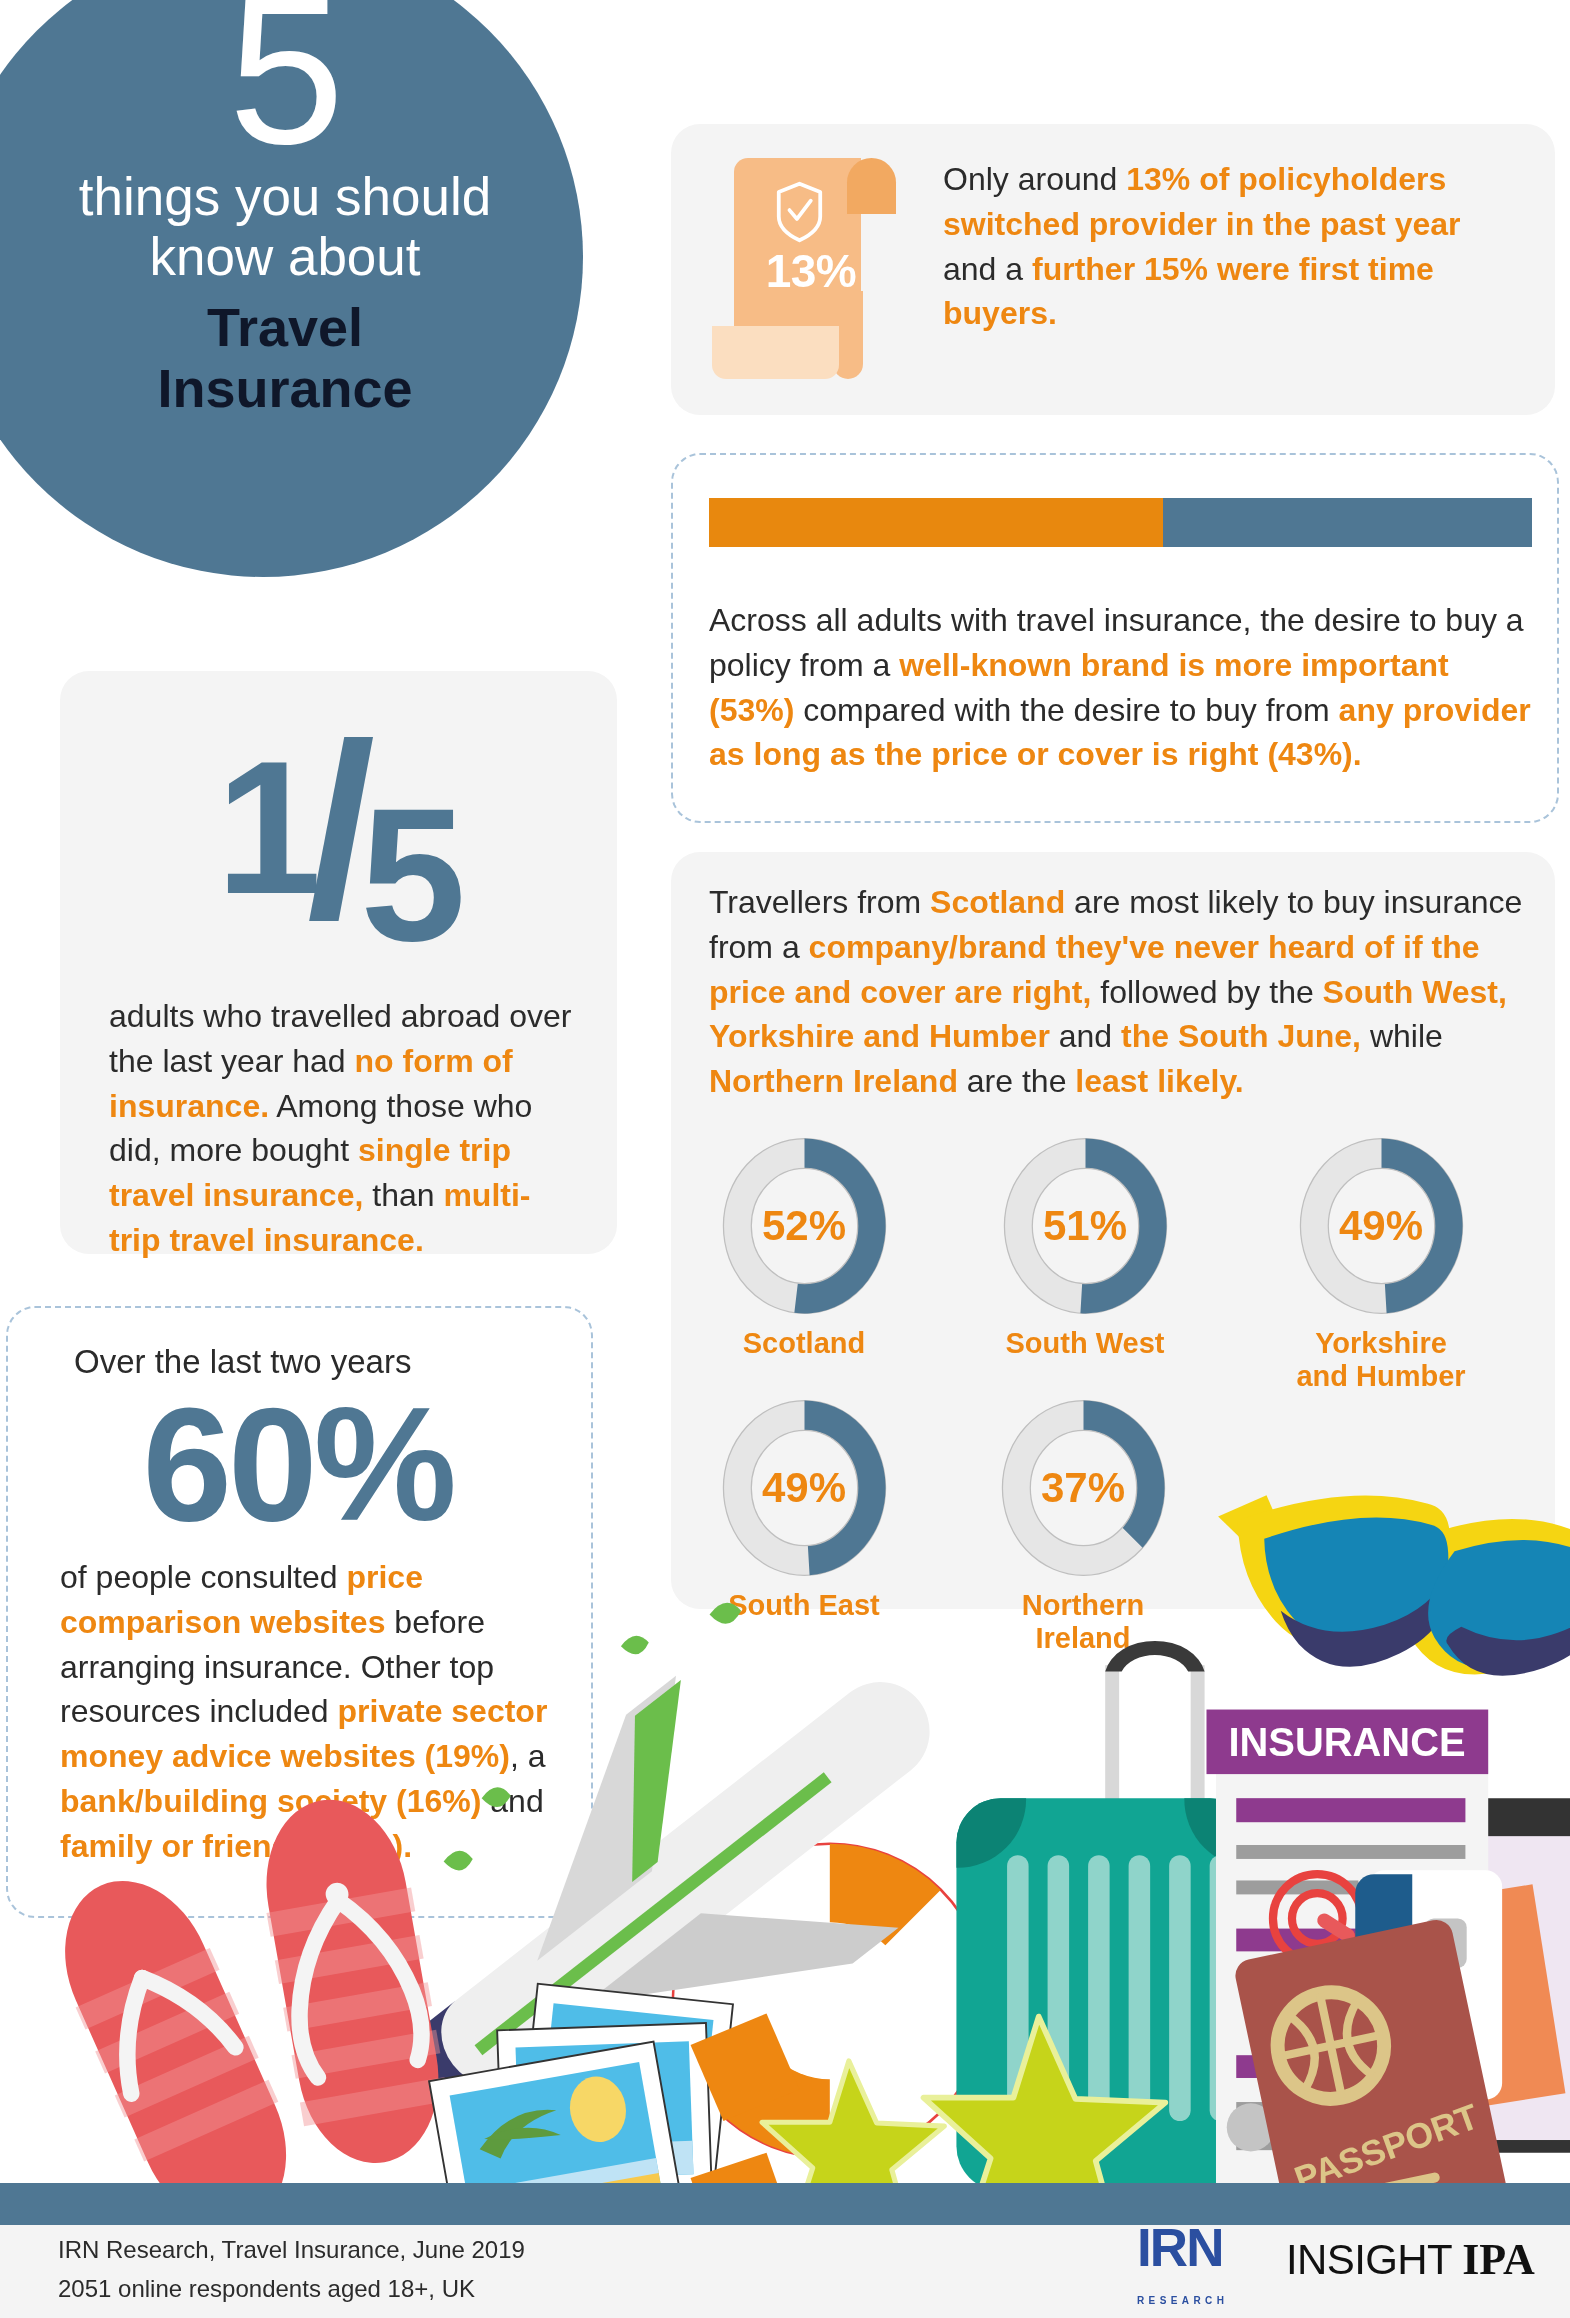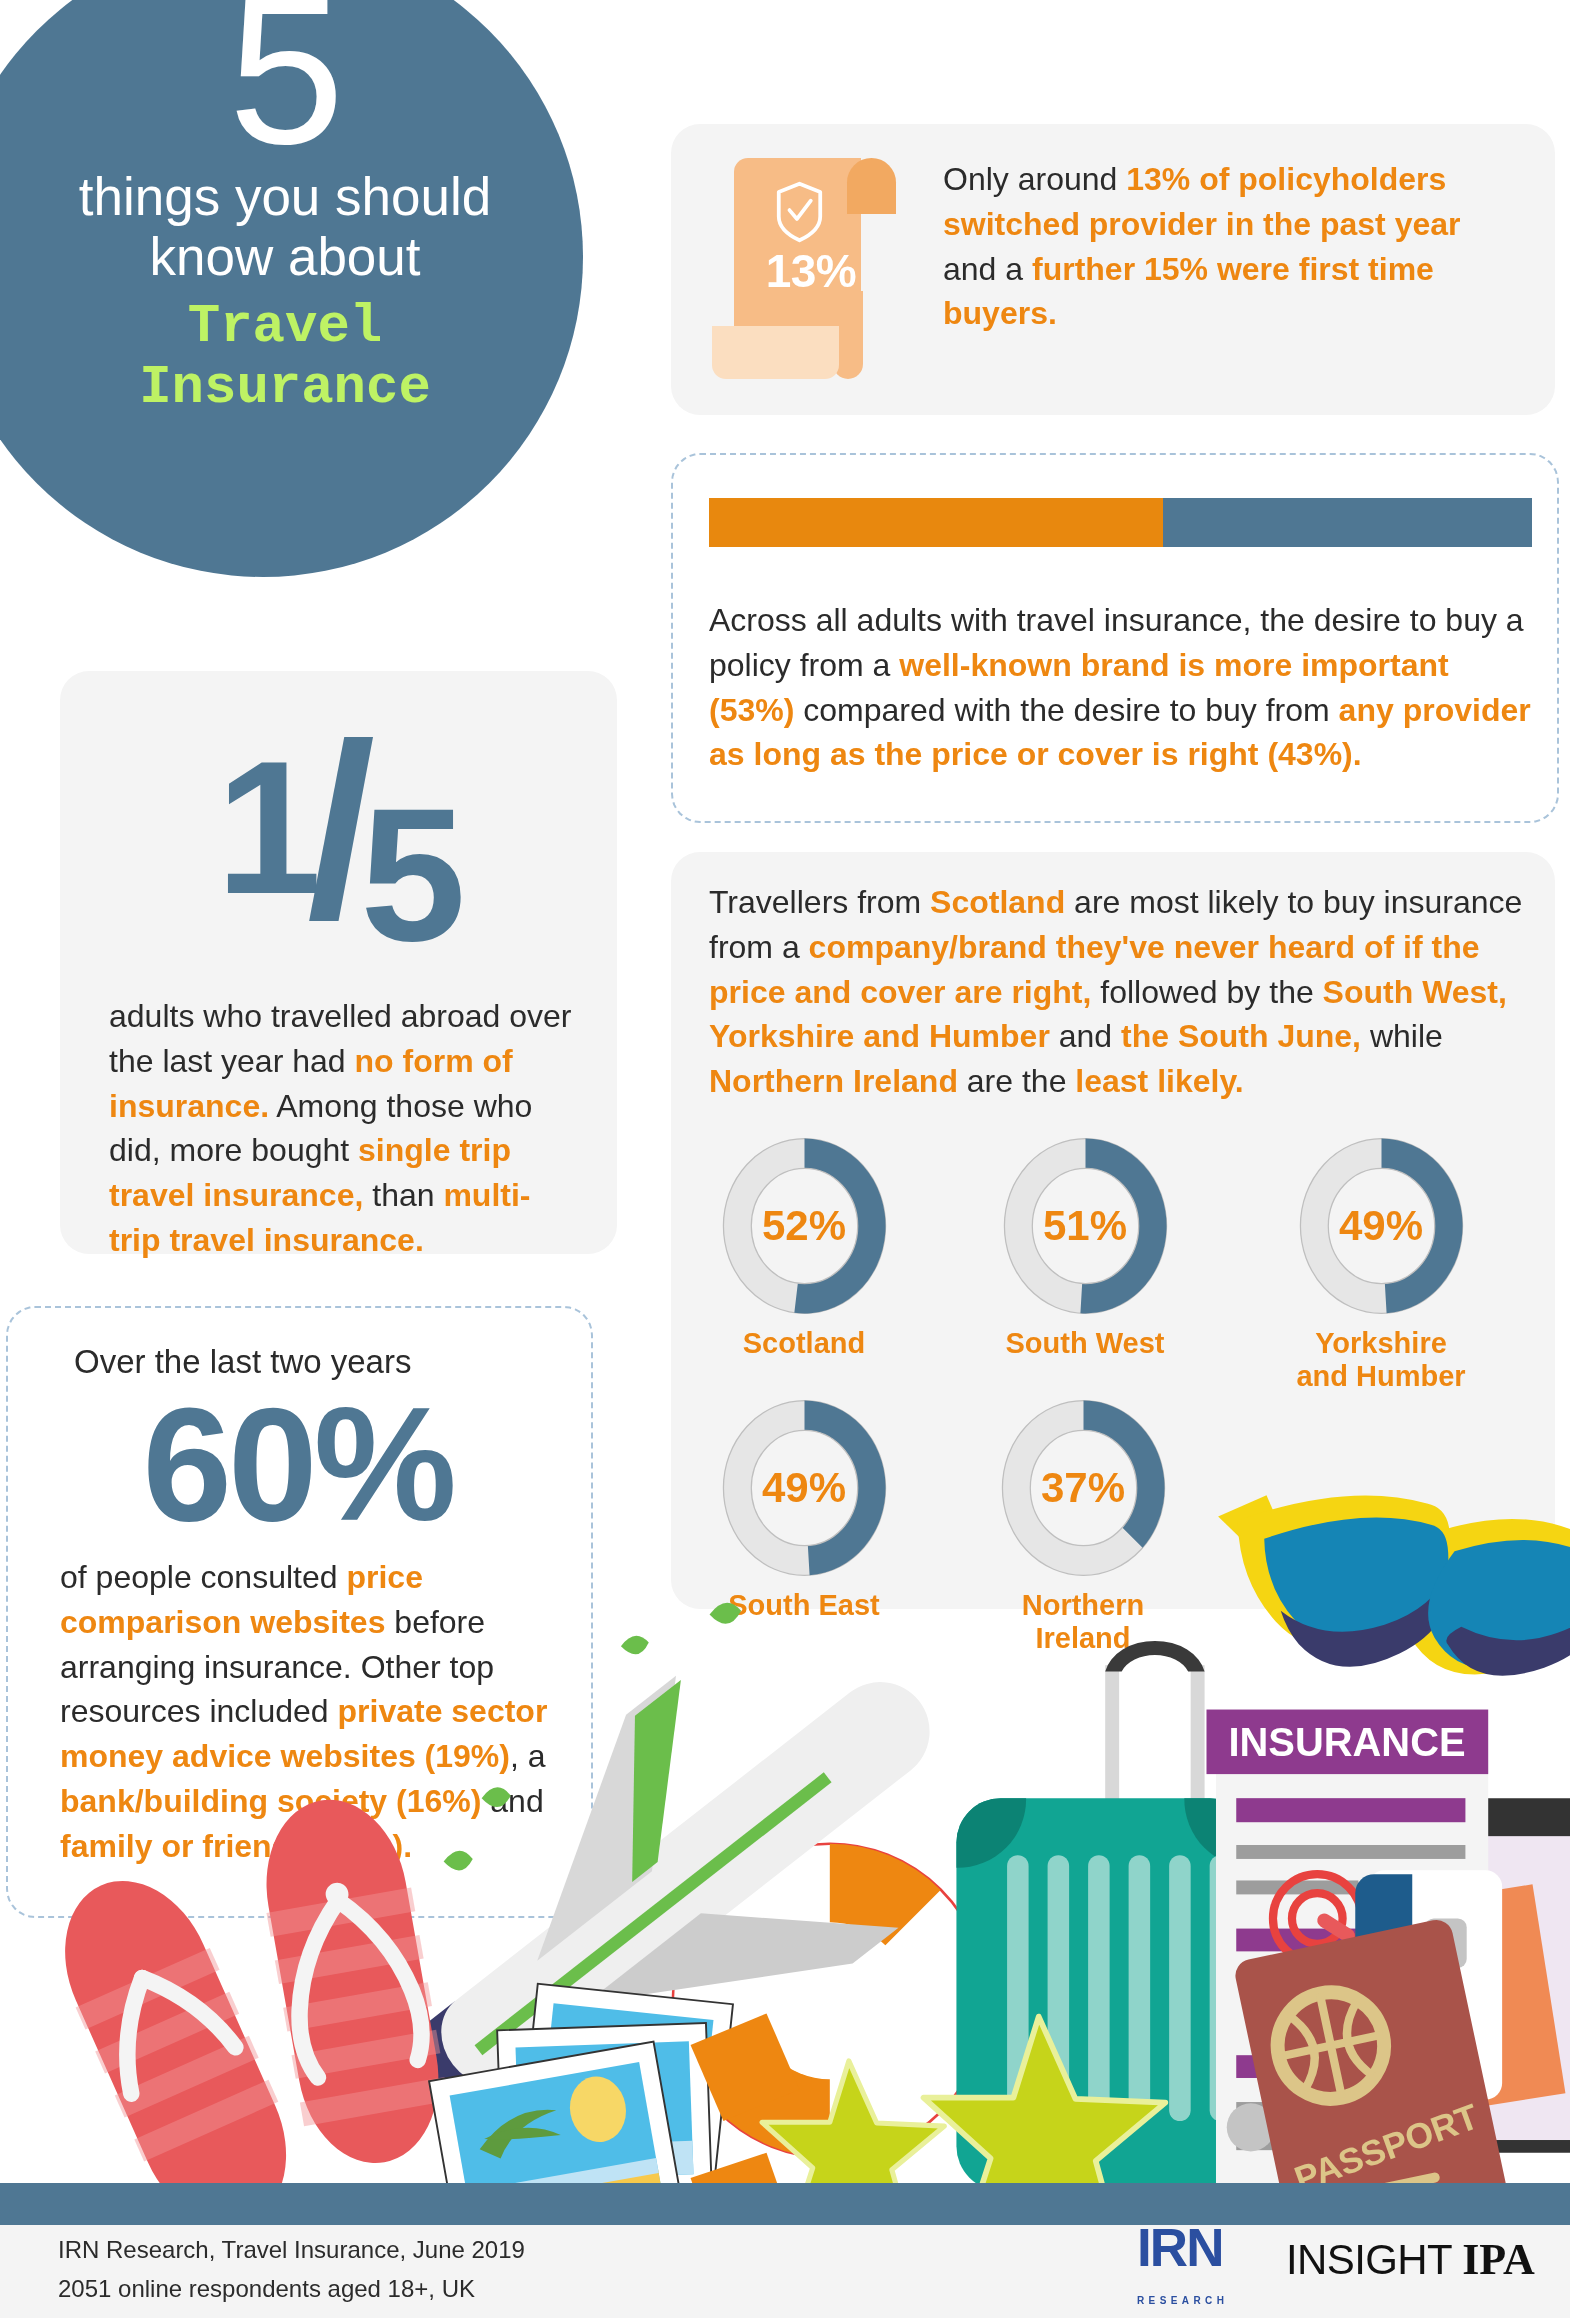--- a/index.html
+++ b/index.html
@@ -9,21 +9,21 @@
   
   .hero-circle{
     position:absolute;left:-57px;top:-63px;width:640px;height:640px;
     border-radius:50%;background:#4F7793;
     display:flex;flex-direction:column;align-items:center;justify-content:flex-start;
     box-sizing:border-box;padding-top:38px;
   }
   .hero-num{color:#ffffff;font-size:209px;line-height:0.92;font-weight:300;letter-spacing:-2.5px;
             margin-left:44px;}
   .hero-l1,.hero-l2{color:#ffffff;font-size:53px;font-weight:300;line-height:1.12;text-align:right;margin-left:44px;}
-  .hero-l3,.hero-l4{color:#bef264;font-size:54px;font-weight:700;line-height:1.12;text-align:center;margin-left:44px;font-family:Liberation Mono, monospace;}
+  .hero-l3,.hero-l4{color:#0f172a;font-size:54px;font-weight:700;line-height:1.12;text-align:center;margin-left:44px;}
   .hero-l3{margin-top:11.4px;}
 
   
   .panel-grey{position:absolute;background:#F4F4F4;border-radius:29px;}
   .panel-dash{position:absolute;background:transparent;border:2.5px dashed #A9C3DA;border-radius:29px;}
 
   
   .body-txt{color:#2B2B2B;font-size:32px;line-height:1.40;font-weight:400;}
   .body-txt b{color:#EE8711;font-weight:700;}
 

